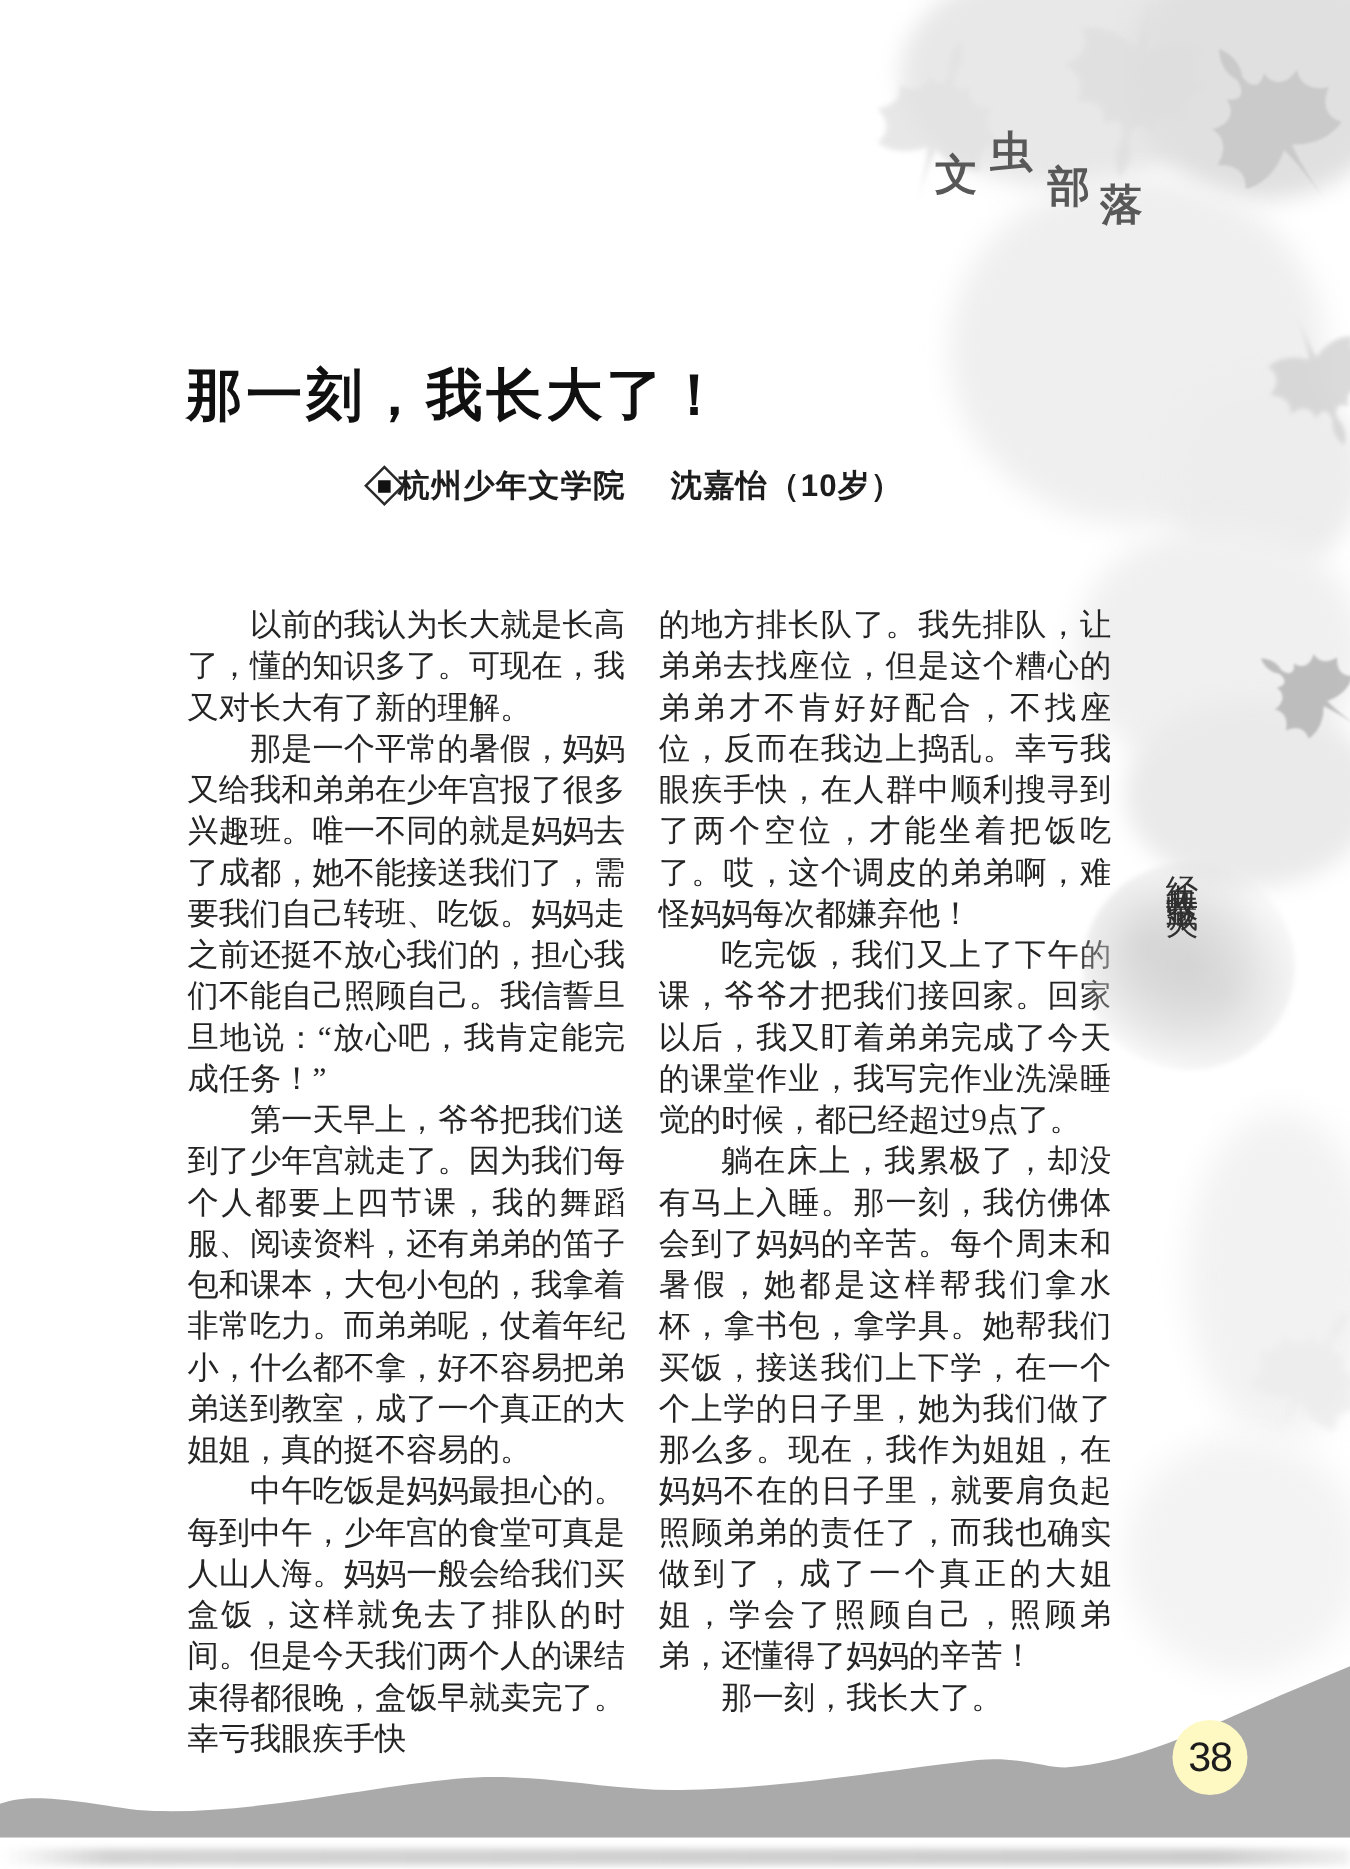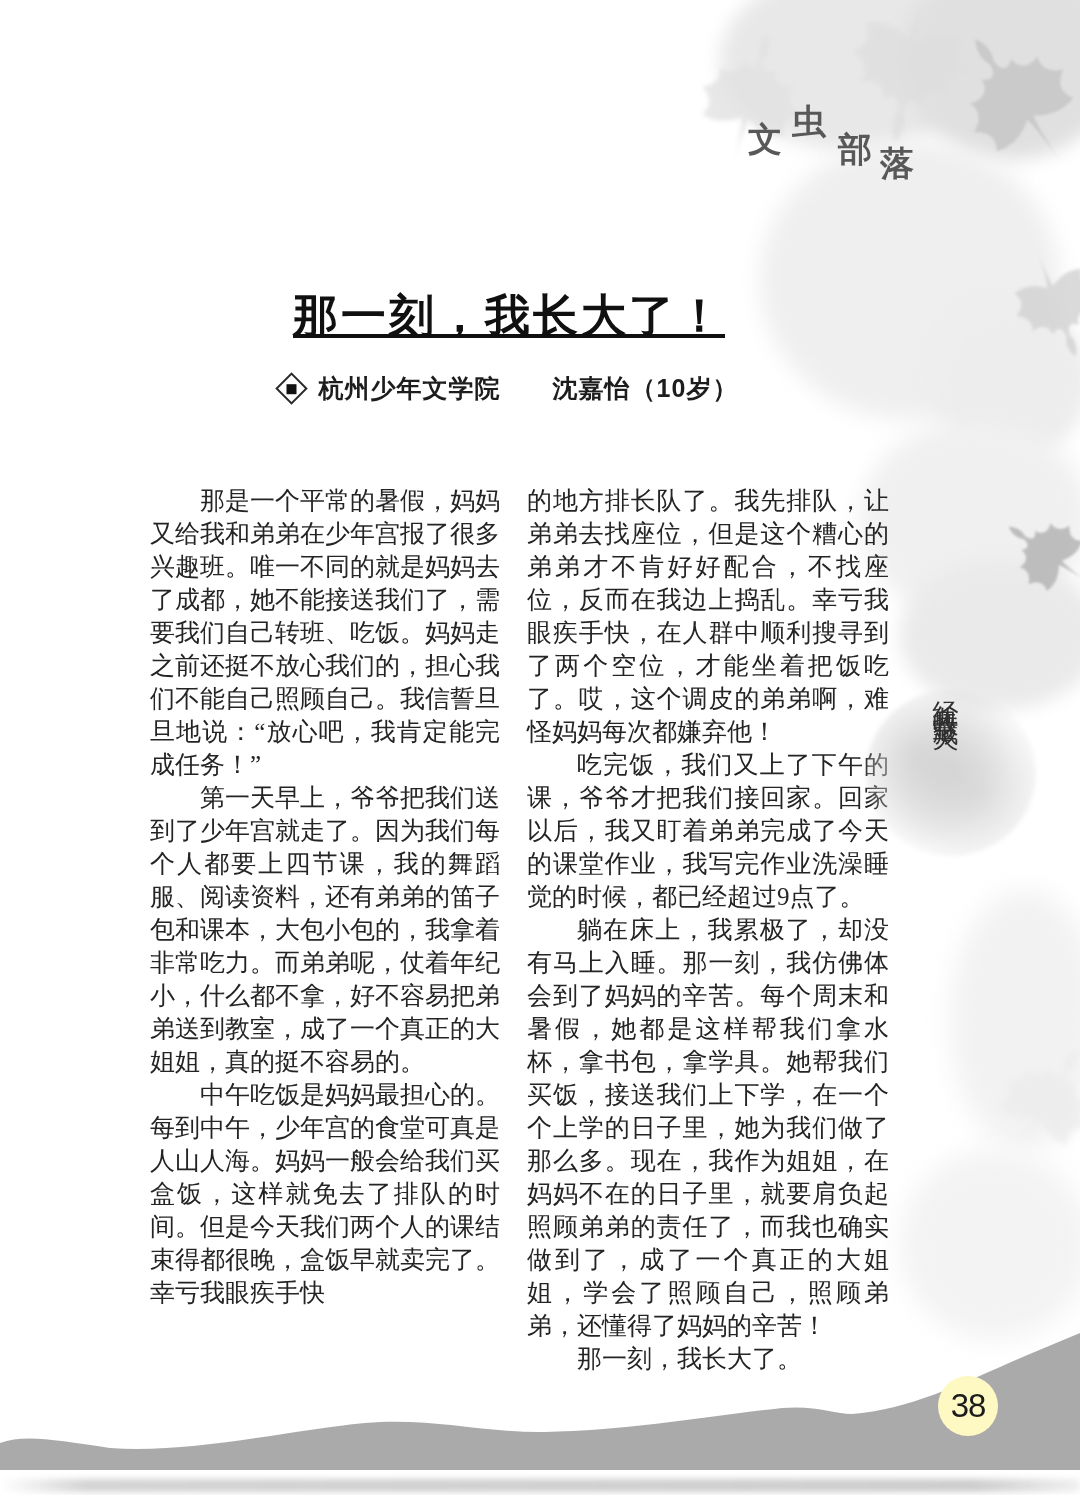--- a/index.html
+++ b/index.html
@@ -15,26 +15,26 @@
   .badge span {
     position:absolute; font-size:34px; font-weight:bold; color:#585858;
     font-family:"Liberation Sans", sans-serif;
   }
   .bc0{left:8px;  top:22px;}
   .bc1{left:52px; top:4px;}
   .bc2{left:98px; top:32px;}
   .bc3{left:140px;top:46px;}
   
   .title {
-    position:absolute; left:149px; top:286px; width:720px; text-align:center;
-    font-size:45px; font-weight:bold; letter-spacing:3px; color:#101010; margin:0;text-decoration:underline;
+    position:absolute; left:149px; top:286px; width:720px; 
+    font-size:45px; font-weight:bold; letter-spacing:3px; color:#101010; margin:0;
   }
   .byline {
     position:absolute; left:149px; top:372px; width:720px;
-    display:flex; justify-content:center; align-items:center; gap:16px;
+    display:flex; justify-content:center; align-items:center; 
     font-size:25px; font-weight:bold; color:#1d1d1d; letter-spacing:1px;
   }
   .diamond {
     width:19px; height:19px; border:2.5px solid #2a2a2a; transform:rotate(45deg);
     display:flex; align-items:center; justify-content:center; flex:0 0 auto;
   }
   .diamond-core { width:10px; height:10px; background:#111; transform:rotate(-45deg); }
   .byline .author { margin-left:36px; }
   
   .body-col {
@@ -120,20 +120,21 @@
 
   <div class="byline">
     <span class="diamond">
         <span class="diamond-core"></span>
       </span>
     <span class="school">杭州少年文学院</span>
     <span class="author">沈嘉怡（10岁）</span>
   </div>
 
   <div class="body-col col-left">
+    <p class="indent">以前的我认为长大就是长高了，懂的知识多了。可现在，我又对长大有了新的理解。</p>
     <p class="indent">那是一个平常的暑假，妈妈又给我和弟弟在少年宫报了很多兴趣班。唯一不同的就是妈妈去了成都，她不能接送我们了，需要我们自己转班、吃饭。妈妈走之前还挺不放心我们的，担心我们不能自己照顾自己。我信誓旦旦地说：“放心吧，我肯定能完成任务！”</p>
     <p class="indent">第一天早上，爷爷把我们送到了少年宫就走了。因为我们每个人都要上四节课，我的舞蹈服、阅读资料，还有弟弟的笛子包和课本，大包小包的，我拿着非常吃力。而弟弟呢，仗着年纪小，什么都不拿，好不容易把弟弟送到教室，成了一个真正的大姐姐，真的挺不容易的。</p>
     <p class="indent">中午吃饭是妈妈最担心的。每到中午，少年宫的食堂可真是人山人海。妈妈一般会给我们买盒饭，这样就免去了排队的时间。但是今天我们两个人的课结束得都很晚，盒饭早就卖完了。幸亏我眼疾手快</p>
   </div>
 
   <div class="body-col col-right">
     <p>的地方排长队了。我先排队，让弟弟去找座位，但是这个糟心的弟弟才不肯好好配合，不找座位，反而在我边上捣乱。幸亏我眼疾手快，在人群中顺利搜寻到了两个空位，才能坐着把饭吃了。哎，这个调皮的弟弟啊，难怪妈妈每次都嫌弃他！</p>
     <p class="indent">吃完饭，我们又上了下午的课，爷爷才把我们接回家。回家以后，我又盯着弟弟完成了今天的课堂作业，我写完作业洗澡睡觉的时候，都已经超过9点了。</p>
     <p class="indent">躺在床上，我累极了，却没有马上入睡。那一刻，我仿佛体会到了妈妈的辛苦。每个周末和暑假，她都是这样帮我们拿水杯，拿书包，拿学具。她帮我们买饭，接送我们上下学，在一个个上学的日子里，她为我们做了那么多。现在，我作为姐姐，在妈妈不在的日子里，就要肩负起照顾弟弟的责任了，而我也确实做到了，成了一个真正的大姐姐，学会了照顾自己，照顾弟弟，还懂得了妈妈的辛苦！</p>
     <p class="indent">那一刻，我长大了。</p>

